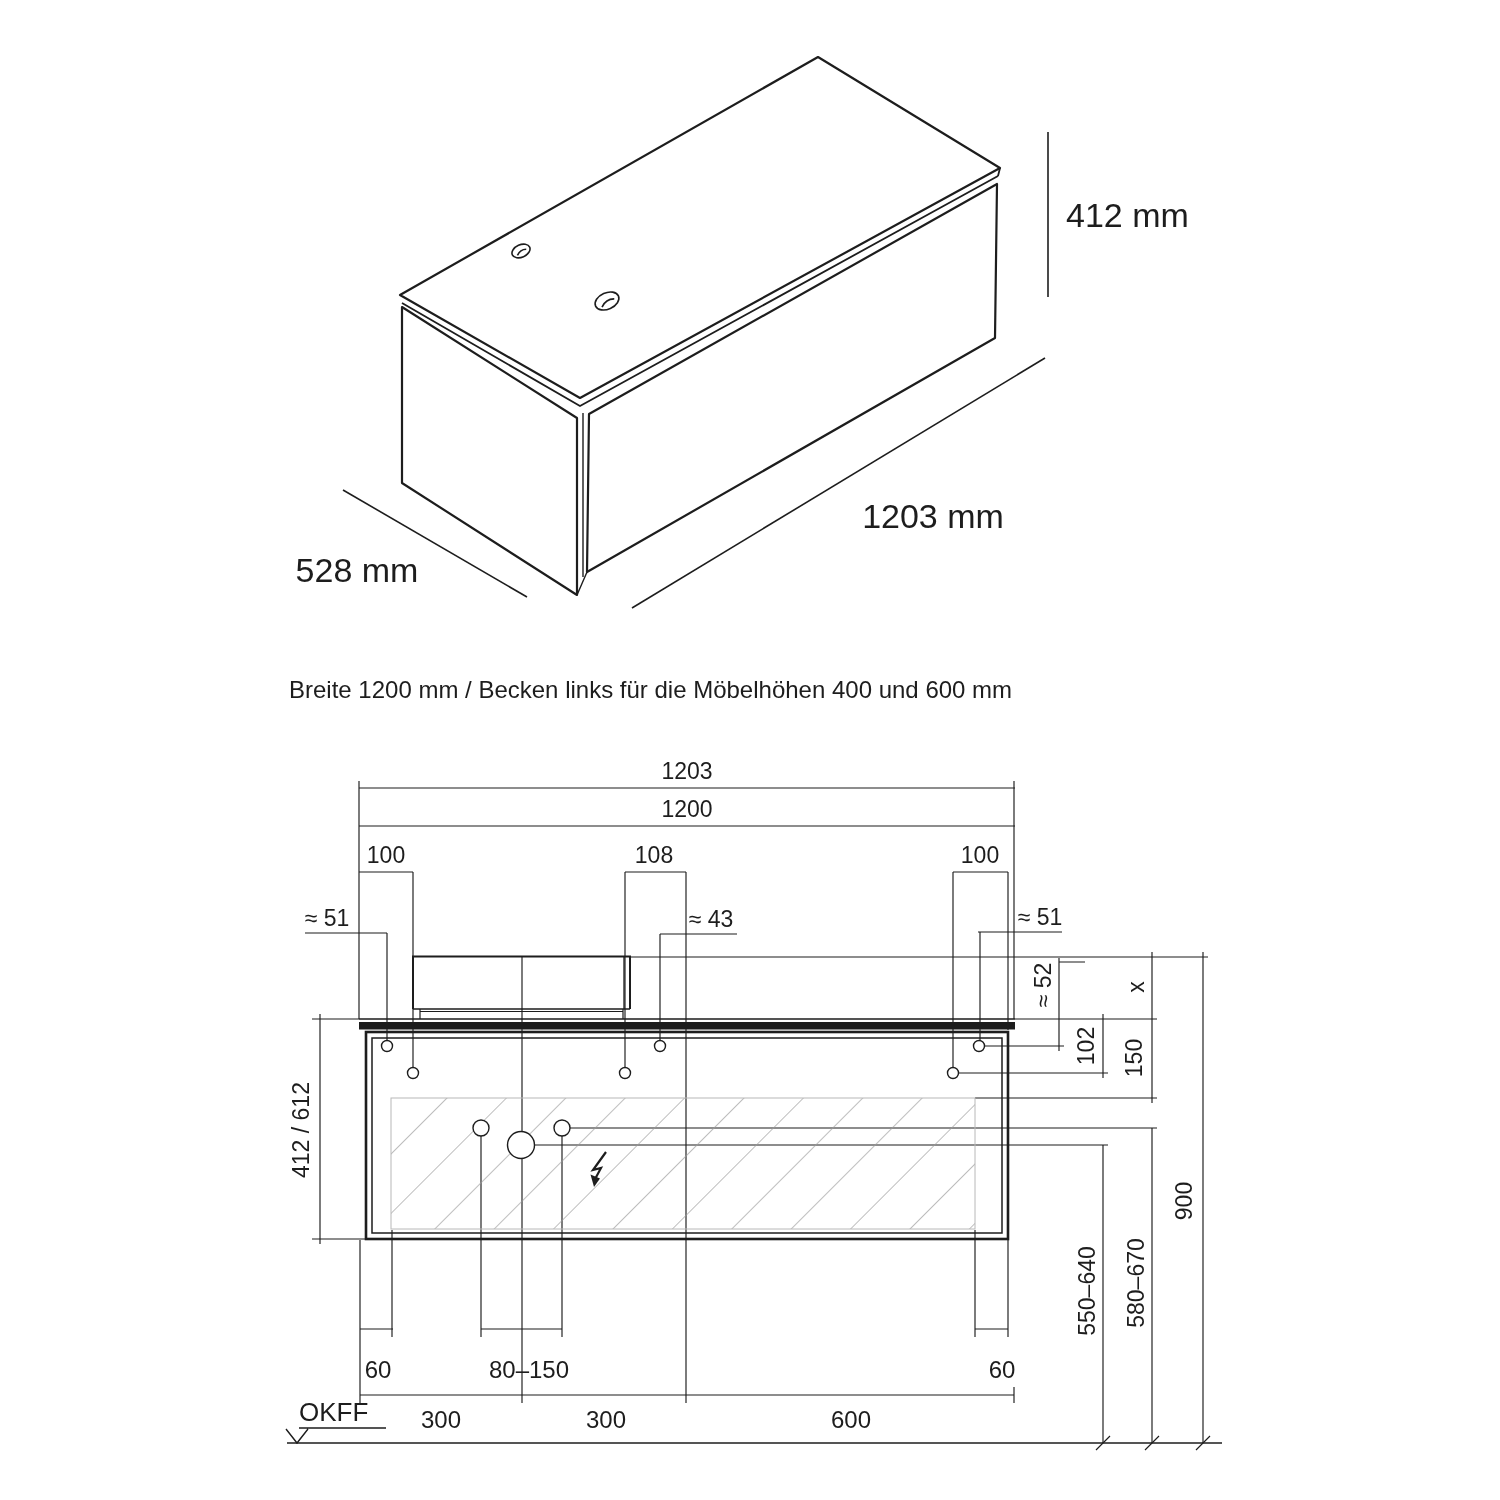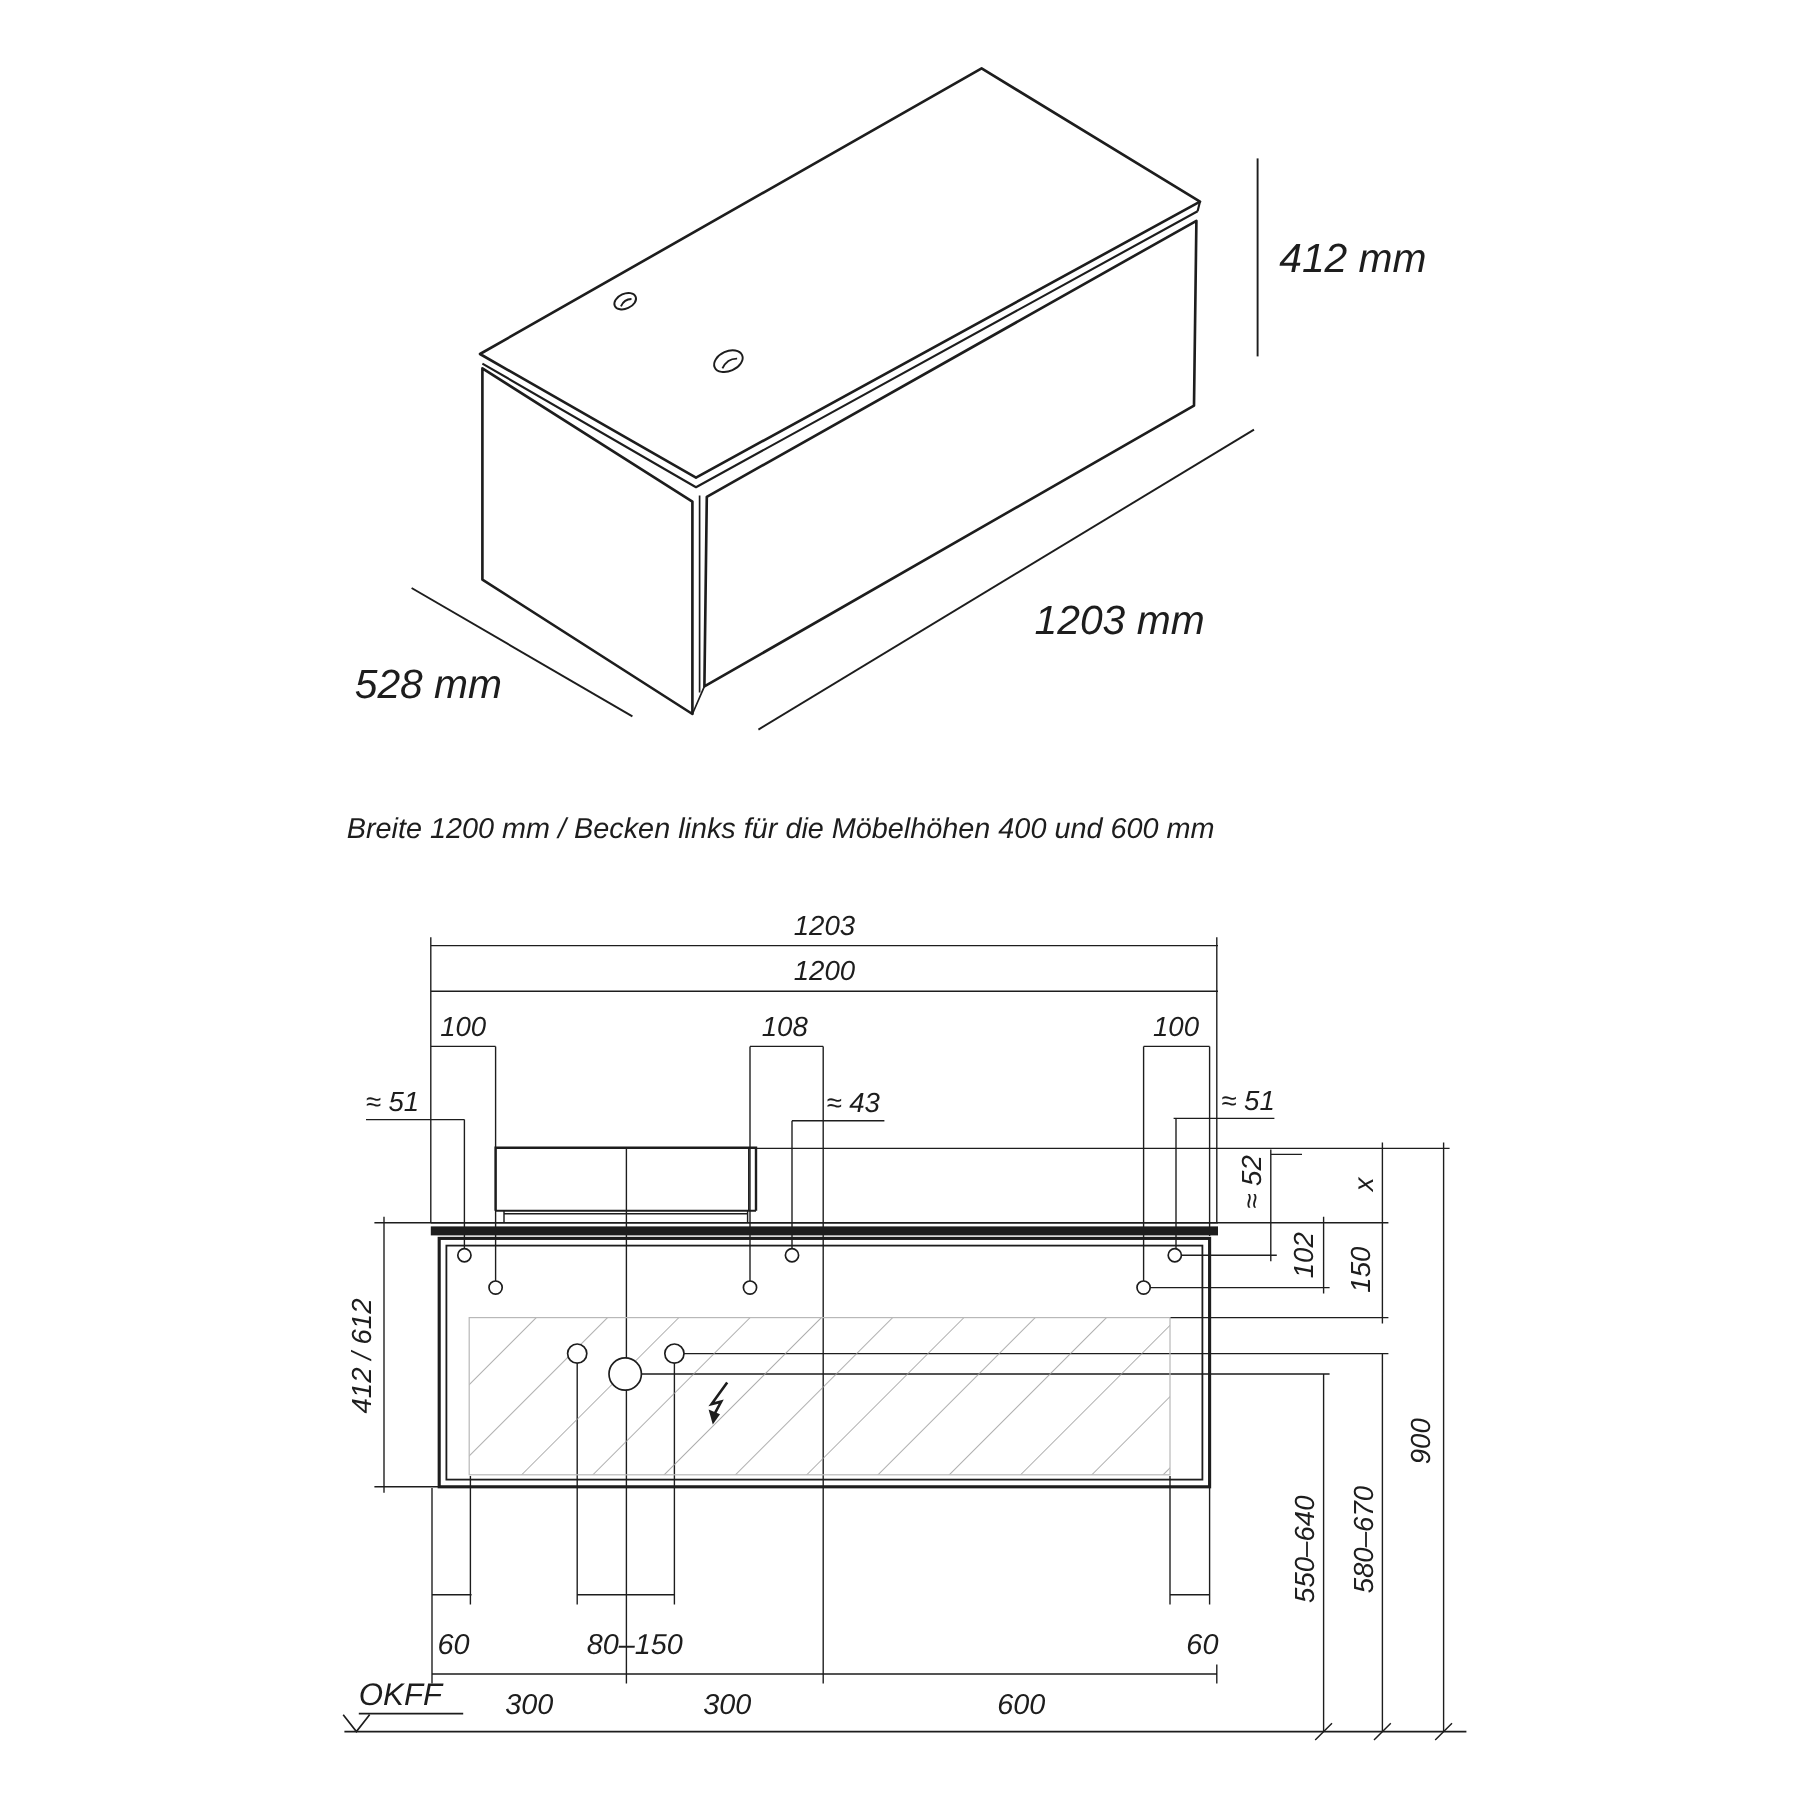--- a/index.html
+++ b/index.html
@@ -1,17 +1,17 @@
 <!DOCTYPE html>
 <html><head>
 <meta charset="utf-8">
 <style>
   html,body{margin:0;padding:0;background:#fff;}
   .page{position:relative;width:1500px;height:1500px;background:#fff;overflow:hidden;
-        font-family:"Liberation Sans", sans-serif;font-style:italic;}
+        font-family:"Liberation Sans", sans-serif;}
   svg text{fill:#1d1d1d;}
   .dim{font-size:24px;}
   .dimS{font-size:23px;}
   .iso{font-size:34px;}
   .cap{font-size:24px;}
   .okff{font-size:26px;}
 </style>
 </head>
 <body>
 

